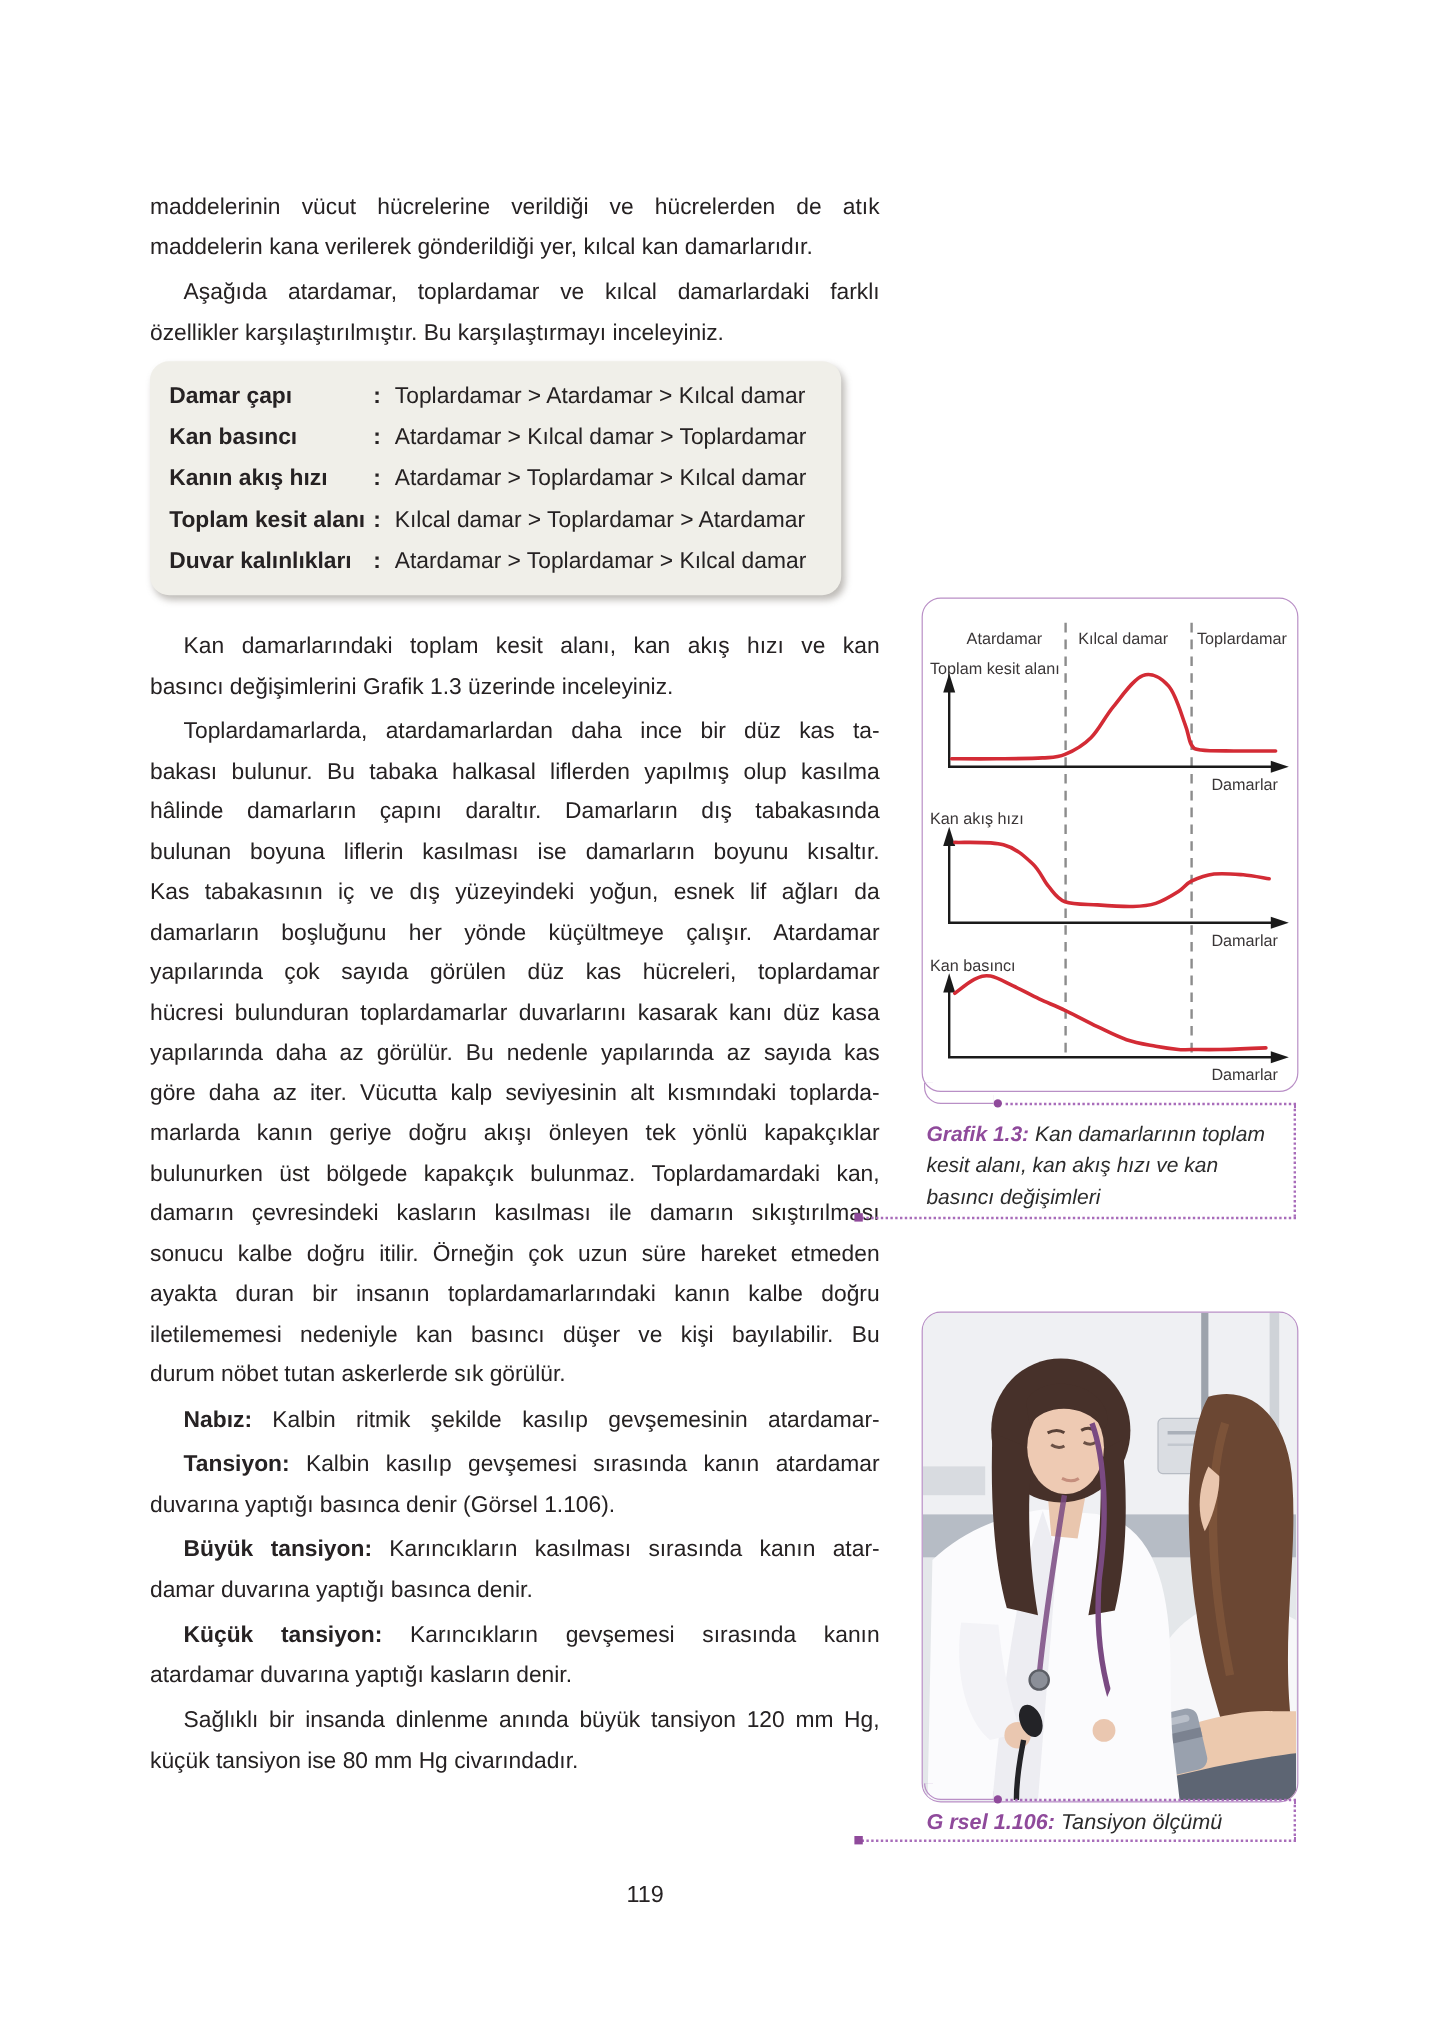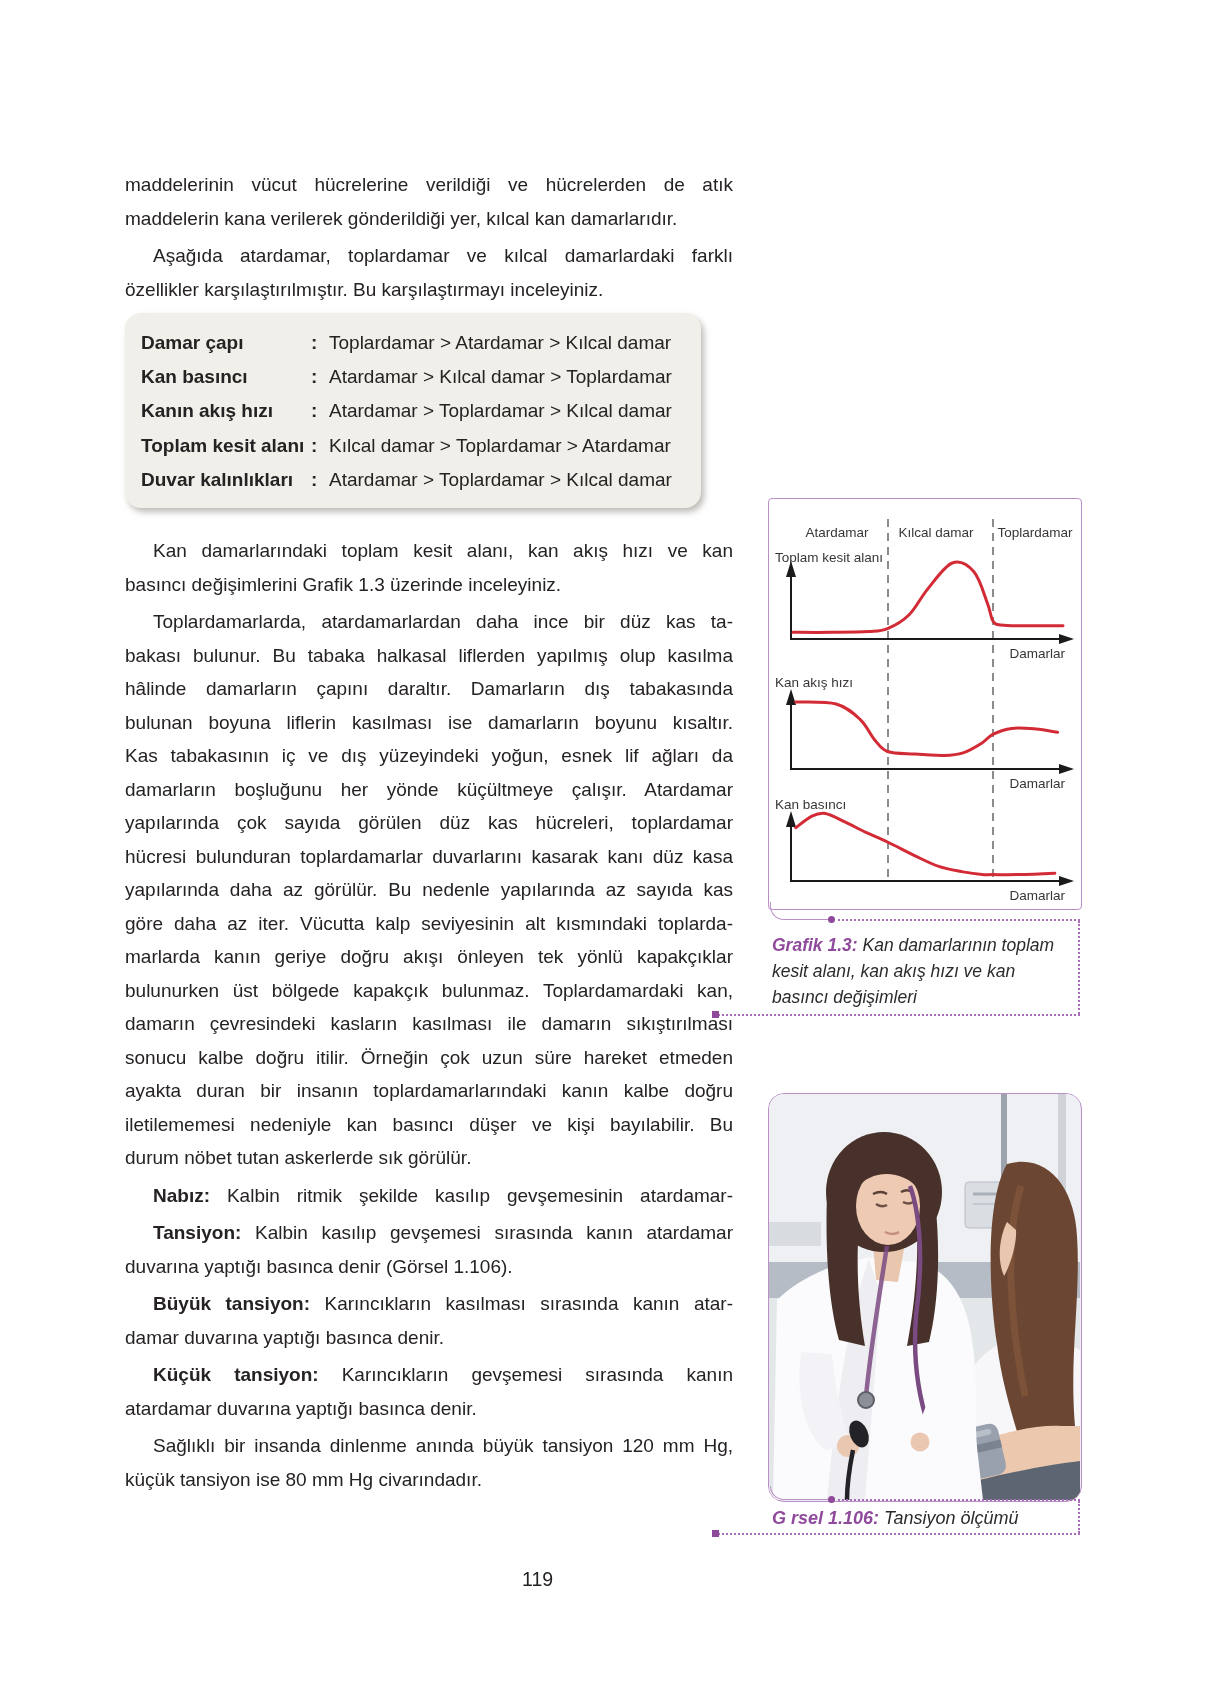--- a/index.html
+++ b/index.html
@@ -8,37 +8,37 @@
     --red:#d32b35;
     --boxbg:#f0efe9;
     --ink:#262223;
     --dash:#8c8c8c;
   }
   *{margin:0;padding:0;box-sizing:border-box}
   html,body{background:#fff}
   body{width:1210px;height:1683px;position:relative;font-family:"Liberation Sans",sans-serif;color:var(--ink);overflow:hidden}
 
   
-  .body-col{position:absolute;left:125px;top:168px;width:608px;font-size:19px;line-height:33.5px;color:var(--ink)}
+  .body-col{position:absolute;left:125px;top:156px;width:608px;font-size:19px;line-height:33.5px;color:var(--ink)}
   .para{margin-bottom:4px}
   .bline{text-align:justify;text-align-last:justify}
   .bline.last{text-align-last:left}
   .bline.first-indent{text-indent:28px}
   .lead{font-weight:bold}
 
   
   .compare-box{background:var(--boxbg);border-radius:16px;padding:13px 28px 11px 16px;margin:7px 0 26px 0;width:576px;
                box-shadow:3px 4px 6px rgba(110,105,95,.45)}
   .cmp-row{display:flex;line-height:34.2px;font-size:19px}
   .cmp-label{width:170px;font-weight:bold;flex:none}
   .cmp-colon{width:18px;flex:none;font-weight:bold}
   .cmp-value{flex:1;white-space:nowrap}
 
   
-  .graph-box{position:absolute;left:768px;top:498px;width:314px;height:412px;border:1.5px solid var(--pborder);border-radius:4px;background:#fff;overflow:hidden}
+  .graph-box{position:absolute;left:768px;top:498px;width:314px;height:412px;border:1.5px solid var(--pborder);border-radius:16px;background:#fff;overflow:hidden}
   .graph-box svg{display:block}
   .chart-label{font-size:13.5px;fill:#3a3637;font-family:"Liberation Sans",sans-serif}
   .axis{stroke:#1a1a1a;stroke-width:2;fill:none}
   .arrow{fill:#1a1a1a}
   .dashline{stroke:var(--dash);stroke-width:2;stroke-dasharray:8 6;fill:none}
   .curve{fill:none;stroke:var(--red);stroke-width:3;stroke-linecap:round}
 
   
   .grafik-caption{position:absolute;left:772px;top:932px;width:306px;font-style:italic;font-size:17.5px;line-height:26px;color:#2b2b2b}
   .gorsel-caption{position:absolute;left:772px;top:1505px;width:306px;font-style:italic;font-size:18px;line-height:26px;color:#2b2b2b}
@@ -129,21 +129,21 @@
       <div class="para">
         <div class="bline first-indent"><span class="lead">Tansiyon:</span> Kalbin kasılıp gevşemesi sırasında kanın atardamar</div>
         <div class="bline last">duvarına yaptığı basınca denir (Görsel 1.106).</div>
       </div>
       <div class="para">
         <div class="bline first-indent"><span class="lead">Büyük tansiyon:</span> Karıncıkların kasılması sırasında kanın atar-</div>
         <div class="bline last">damar duvarına yaptığı basınca denir.</div>
       </div>
       <div class="para">
         <div class="bline first-indent"><span class="lead">Küçük tansiyon:</span> Karıncıkların gevşemesi sırasında kanın</div>
-        <div class="bline last">atardamar duvarına yaptığı basınca denir.</div>
+        <div class="bline last">atardamar duvarına yaptığı kasların denir.</div>
       </div>
       <div class="para">
         <div class="bline first-indent">Sağlıklı bir insanda dinlenme anında büyük tansiyon 120 mm Hg,</div>
         <div class="bline last">küçük tansiyon ise 80 mm Hg civarındadır.</div>
       </div>
     </div>
 </div>
 
 <div class="graph-box">
   <svg width="311" height="409" viewBox="0 0 311 409">

